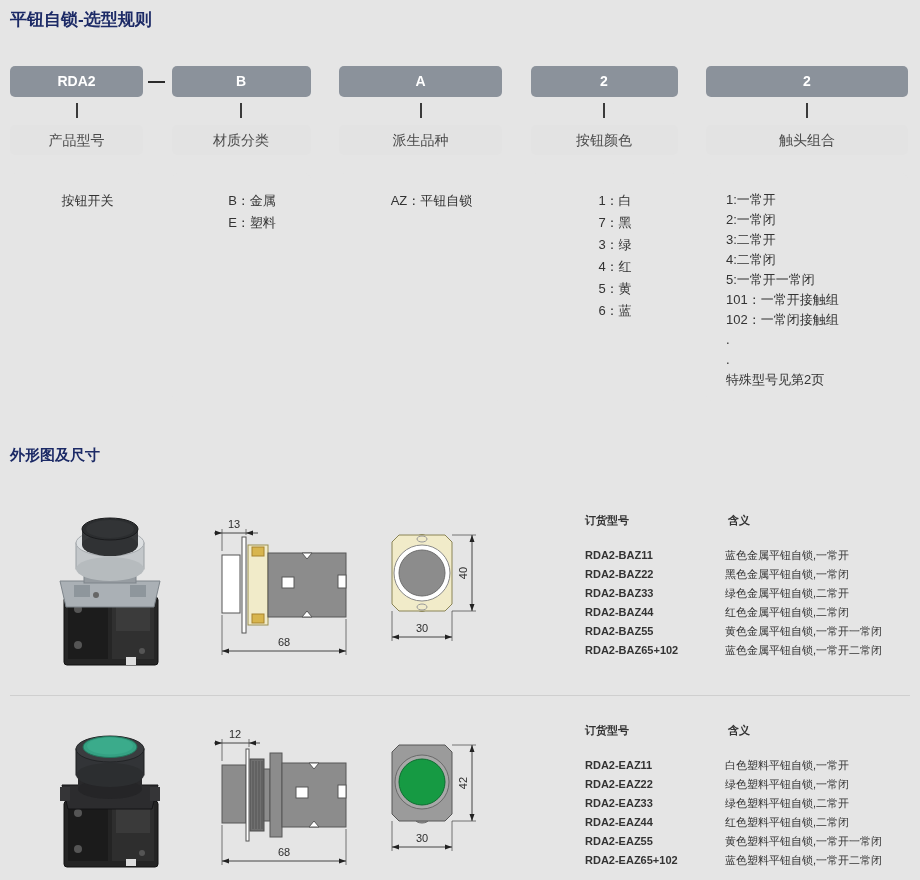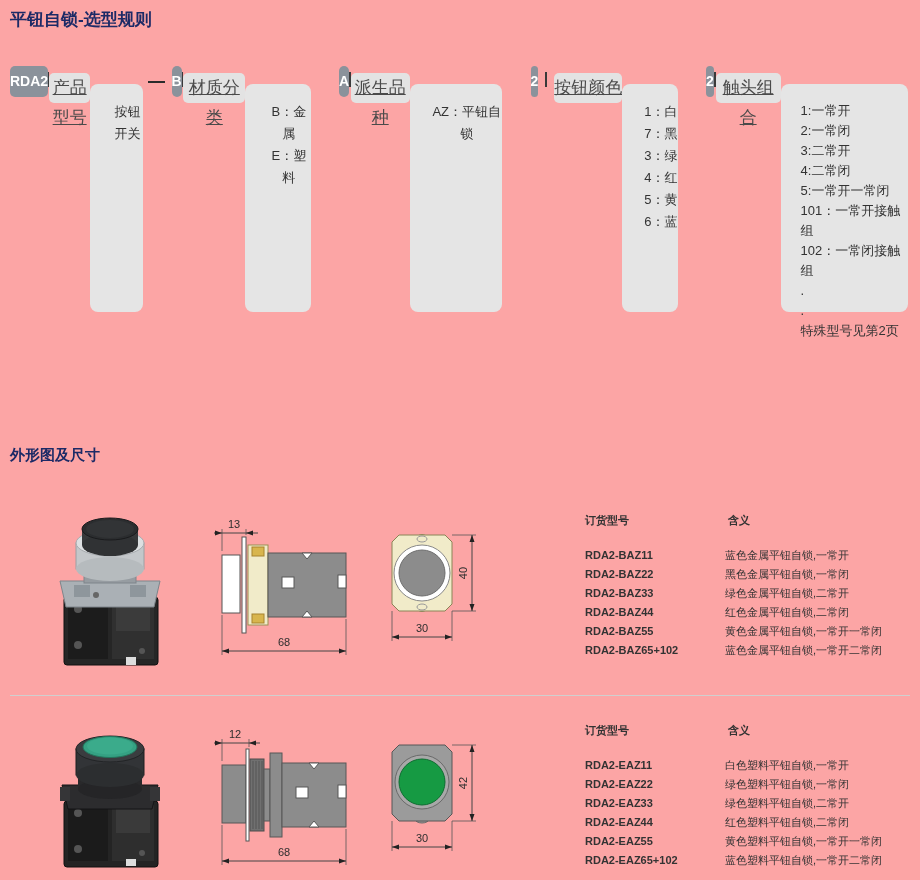--- a/index.html
+++ b/index.html
@@ -1,32 +1,32 @@
 <!DOCTYPE html>
 <html><head>
 <meta charset="utf-8">
 <style>
   * { margin:0; padding:0; box-sizing:border-box; }
   html,body { background:#ffffff; }
   body { font-family:"Liberation Sans","DejaVu Sans",sans-serif; color:#333; }
-  .page { position:relative; width:920px; height:880px; background:#fca5a5; overflow:hidden; }
+  .page { position:relative; width:920px; height:880px; background:#e5e5e5; overflow:hidden; }
 
   .page-title { position:absolute; left:10px; top:8px; font-size:17px; font-weight:bold; color:#1c2a66; }
   .section-title { position:absolute; left:10px; top:446px; font-size:15px; font-weight:bold; color:#1c2a66;font-family:Liberation Serif, serif; }
 
   
   .builder { position:absolute; left:10px; top:66px; width:898px; display:flex; justify-content:space-between; }
   .builder .dash { position:absolute; left:138px; top:15px; width:17px; height:2px; background:#2b2b2b; }
-  .col { display:flex; flex-direction:row; }
+  .col { display:flex; flex-direction:column; }
   .col-0{width:133px;} .col-1{width:139px;} .col-2{width:163px;} .col-3{width:147px;} .col-4{width:202px;}
   .code-box { height:31px; line-height:31px; text-align:center; background:#8b929b; color:#fff;
               font-size:14px; font-weight:bold; border-radius:5px; }
   .tick { width:2px; height:15px; background:#3a3a3a; margin:6px auto 0; }
   .label-box { height:30px; line-height:30px; text-align:center; background:#e3e3e3; color:#4a4a4a;
-               font-size:17px; border-radius:5px; margin-top:7px;text-decoration:underline; }
+               font-size:14px; border-radius:5px; margin-top:7px; }
   .content-box { margin-top:18px; height:228px; background:#e5e5e5; border-radius:8px;
                  padding-top:17px; font-size:13px; color:#333;padding-left:22px; }
   .content-box .opt { line-height:22px; text-align:center; }
   .col-4 .content-box { padding-left:20px; }
   .col-4 .content-box .opt { line-height:20px; text-align:left; }
 
   
   .product-row { position:absolute; left:0; width:920px; }
   .row-0 { top:505px; height:190px; }
   .row-1 { top:715px; height:165px; }

